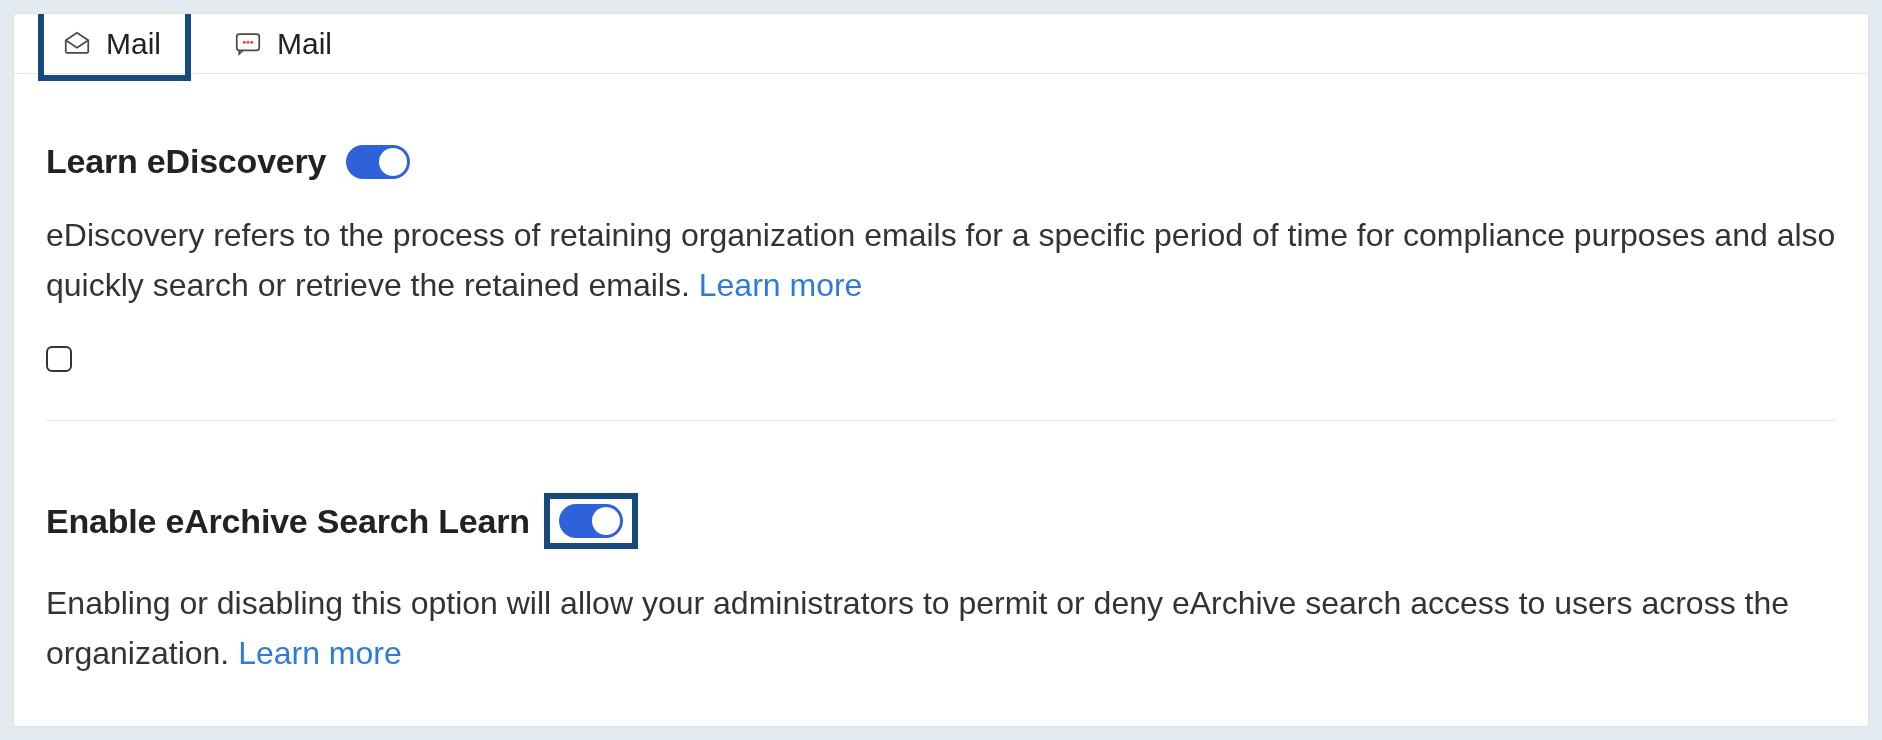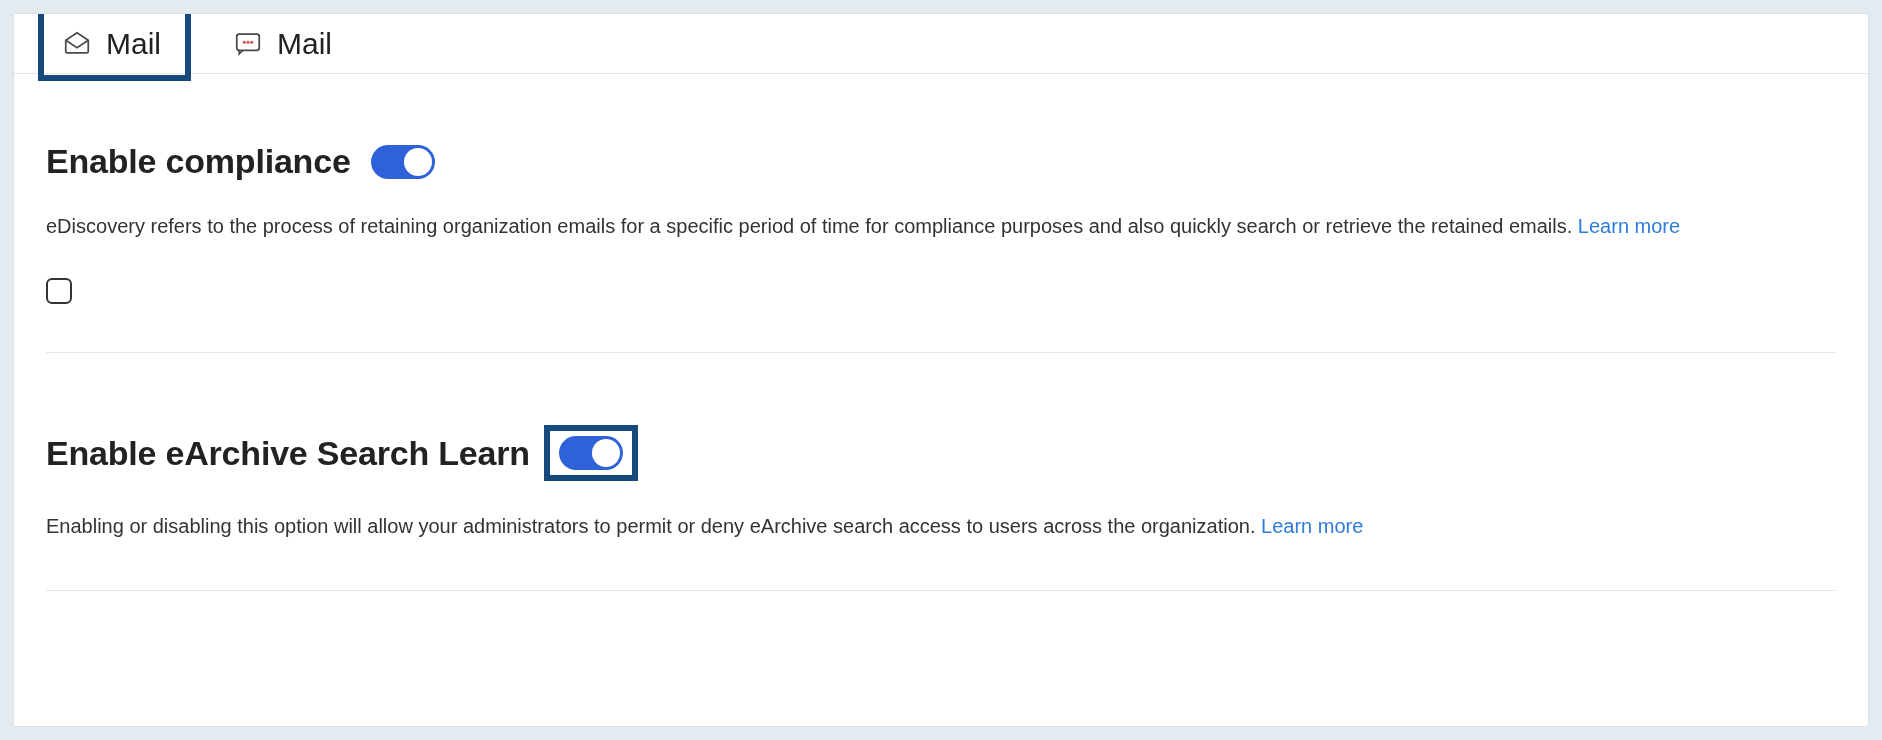--- a/index.html
+++ b/index.html
@@ -63,21 +63,21 @@
     align-items: center;
     gap: 20px;
     margin-bottom: 30px;
   }
   .section-title {
     font-size: 34px;
     font-weight: 700;
     letter-spacing: -0.2px;
   }
   .section-desc {
-    font-size: 20px;
+    font-size: 32px;
     line-height: 1.55;
     color: #333;
     margin-bottom: 36px;
     max-width: 1820px;
     white-space: normal;
   }
   .link {
     color: #2f7bd9;
     cursor: pointer;
   }
@@ -158,21 +158,21 @@
       <span>Mail</span>
     </div>
 
 
   </div>
 
   <div class="content">
 
     <div class="section">
       <div class="section-header">
-        <span class="section-title">Enable compliance</span>
+        <span class="section-title">Learn eDiscovery</span>
         <span class="toggle">
             <span class="knob"></span>
           </span>
       </div>
       <p class="section-desc">
         <span>eDiscovery refers to the process of retaining organization emails for a specific period of time for compliance purposes and also quickly search or retrieve the retained emails. </span>
         <span class="link">Learn more</span>
       </p>
       <div class="checkbox-row">
         <span class="checkbox"></span>

